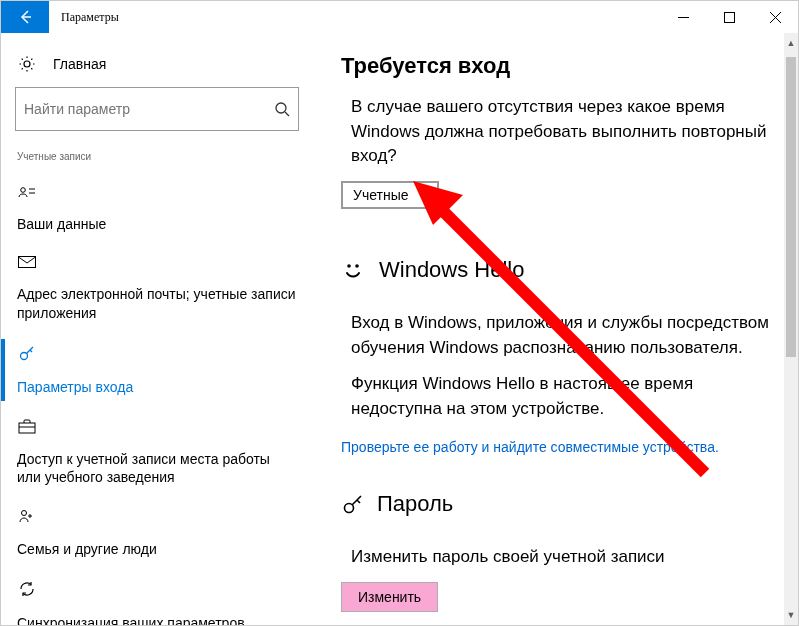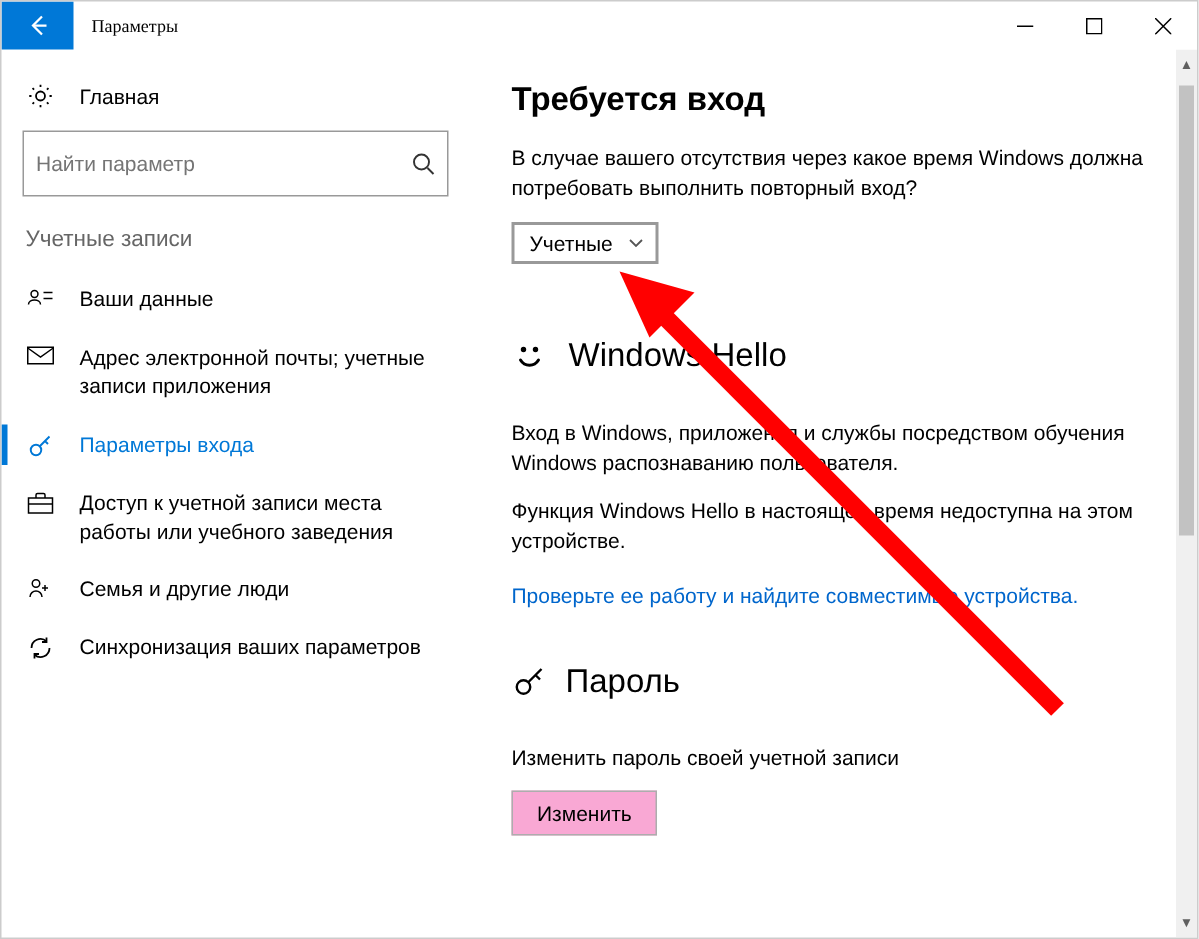--- a/index.html
+++ b/index.html
@@ -75,31 +75,32 @@
     flex: 1;
     border: none;
     outline: none;
     font-size: 14px;
     font-family: inherit;
     color: #666;
     background: transparent;
   }
   .search .icon { color: #333; }
   .category {
-    font-size: 15px;
+    font-size: 10px;
     color: #666;
     padding: 0 6px 12px 6px;
   }
   .nav-item {
     display: flex;
     align-items: flex-start;
     gap: 16px;
     padding: 10px 6px;
     font-size: 14px;
     position: relative;
+    flex-direction: column;
   }
   .nav-item .icon { width: 20px; display:flex; justify-content:center; padding-top:1px; flex-shrink:0; }
   .nav-item .label { line-height: 1.35; }
   .nav-item.active { color: #0078d7; }
   .nav-item.active::before {
     content: '';
     position: absolute;
     left: -10px;
     top: 6px;
     bottom: 6px;
@@ -135,24 +136,25 @@
     color:#606060; font-size:9px;
   }
   .scrollbar .arrow-up { top:2px; }
   .scrollbar .arrow-down { bottom:2px; }
   h1.section {
     font-size: 22px;
     font-weight: 700;
     margin-bottom: 16px;
   }
   .para {
-    font-size: 14px;
+    font-size: 17px;
     line-height: 1.45;
     margin-bottom: 12px;
     color: #000;
+    margin-left: 10px;
   }
   .dropdown {
     border: 2px solid #999;
     display: inline-flex;
     align-items: center;
     padding: 4px 8px 4px 10px;
     gap: 10px;
     font-size: 14px;
     margin-bottom: 48px;
   }

